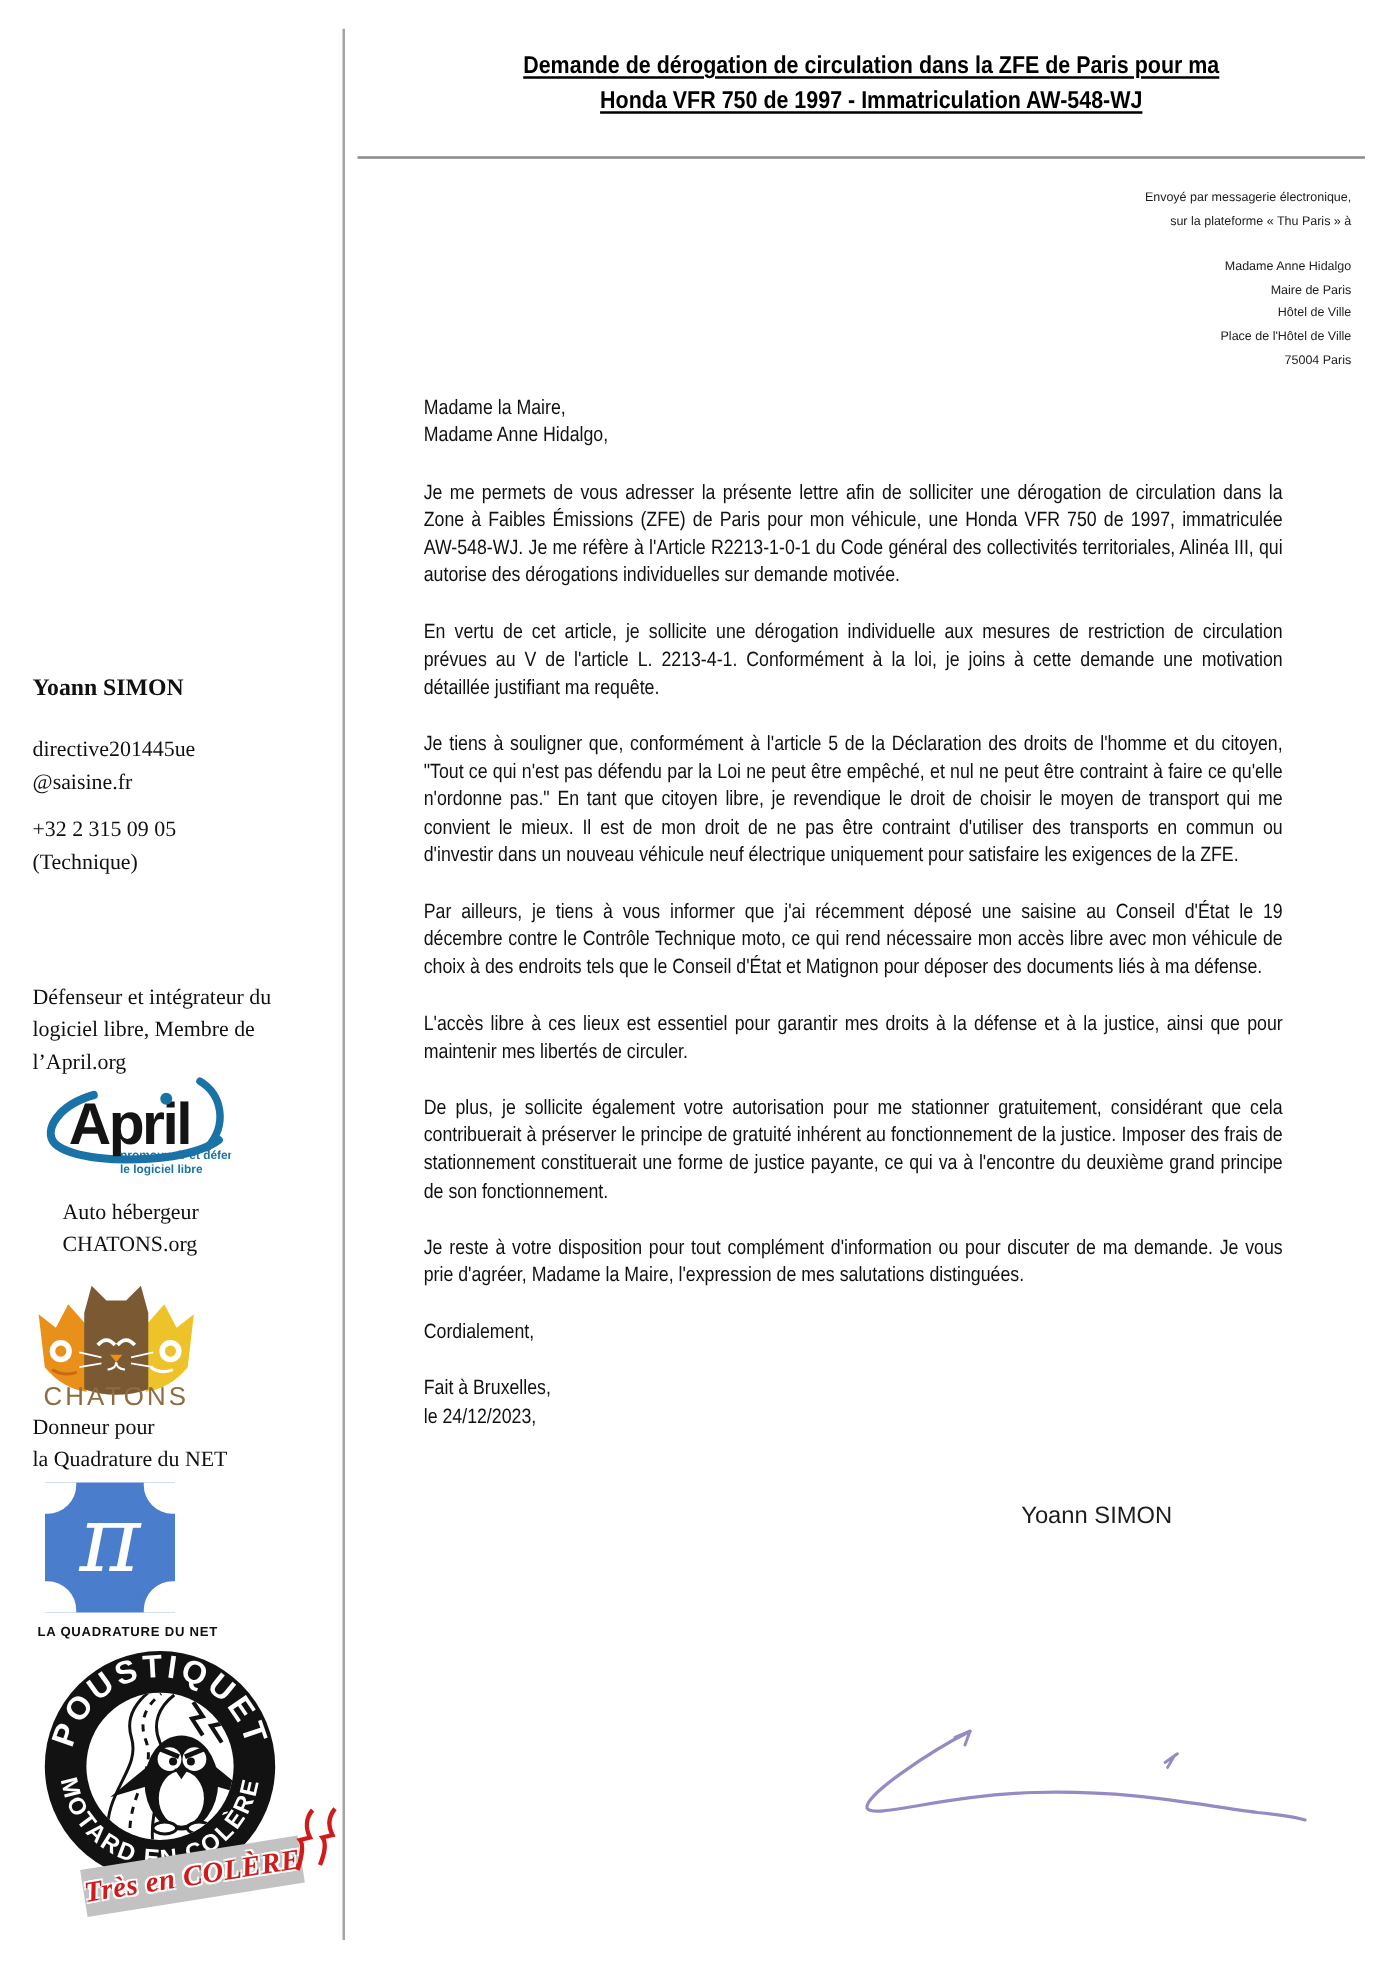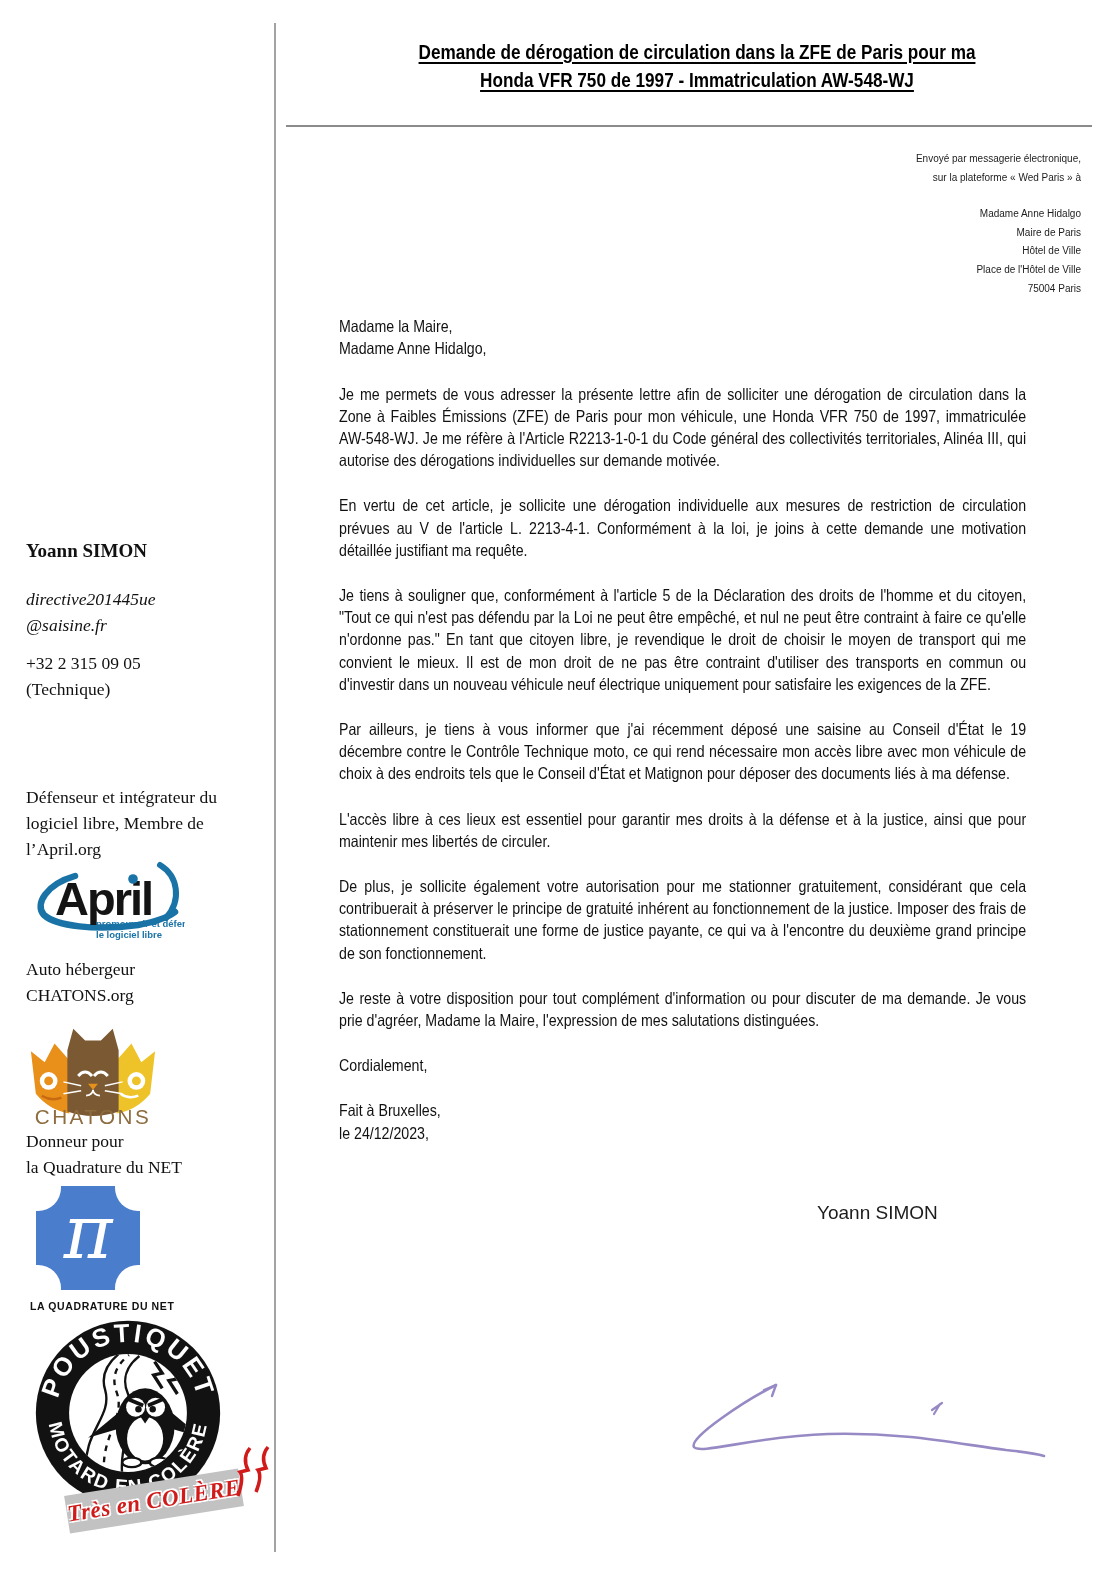--- a/index.html
+++ b/index.html
@@ -7,24 +7,24 @@
         font-family:"Liberation Sans",sans-serif;color:#1a1a1a;}
 
   
   .vsep{position:absolute;left:274px;top:23px;width:2px;height:1529px;background:#a3a3a3;}
 
   
   .sidebar{position:absolute;left:0;top:0;width:274px;height:100%;
            font-family:"Liberation Serif",serif;font-size:17.5px;line-height:26px;color:#111;}
   .sb{position:absolute;left:26px;}
   .sb-name{top:538px;font-weight:bold;font-size:19px;}
-  .sb-email{top:586px;font-style:italic;}
+  .sb-email{top:586px;}
   .sb-phone{top:650px;}
   .sb-role{top:784px;}
-  .sb-host{top:956px;}
+  .sb-host{top:956px;margin-left:24px;}
   .sb-donor{top:1128px;}
   .sb div{white-space:nowrap;}
 
   .april-logo{position:absolute;left:33px;top:860px;width:152px;height:82px;}
   .chatons-logo{position:absolute;left:24px;top:1020px;width:138px;height:108px;}
 
   .lqdn{position:absolute;left:36px;top:1186px;width:104px;height:104px;background:#4a7dcb;overflow:hidden;}
   .lqdn .corner{position:absolute;width:46px;height:46px;border-radius:50%;background:#fff;}
   .lqdn .c1{left:-21px;top:-21px;} .lqdn .c2{right:-21px;top:-21px;}
   .lqdn .c3{left:-21px;bottom:-21px;} .lqdn .c4{right:-21px;bottom:-21px;}
@@ -194,21 +194,21 @@
 
     <div class="title">
       <div>Demande de dérogation de circulation dans la ZFE de Paris pour ma</div>
       <div>Honda VFR 750 de 1997 - Immatriculation AW-548-WJ</div>
     </div>
 
     <hr class="rule">
 
     <div class="right-block sent-via">
       <div>Envoyé par messagerie électronique,</div>
-      <div>sur la plateforme « Wed Paris » à</div>
+      <div>sur la plateforme « Thu Paris » à</div>
     </div>
 
     <div class="right-block address">
       <div>Madame Anne Hidalgo</div>
       <div>Maire de Paris</div>
       <div>Hôtel de Ville</div>
       <div>Place de l'Hôtel de Ville</div>
       <div>75004 Paris</div>
     </div>
 

